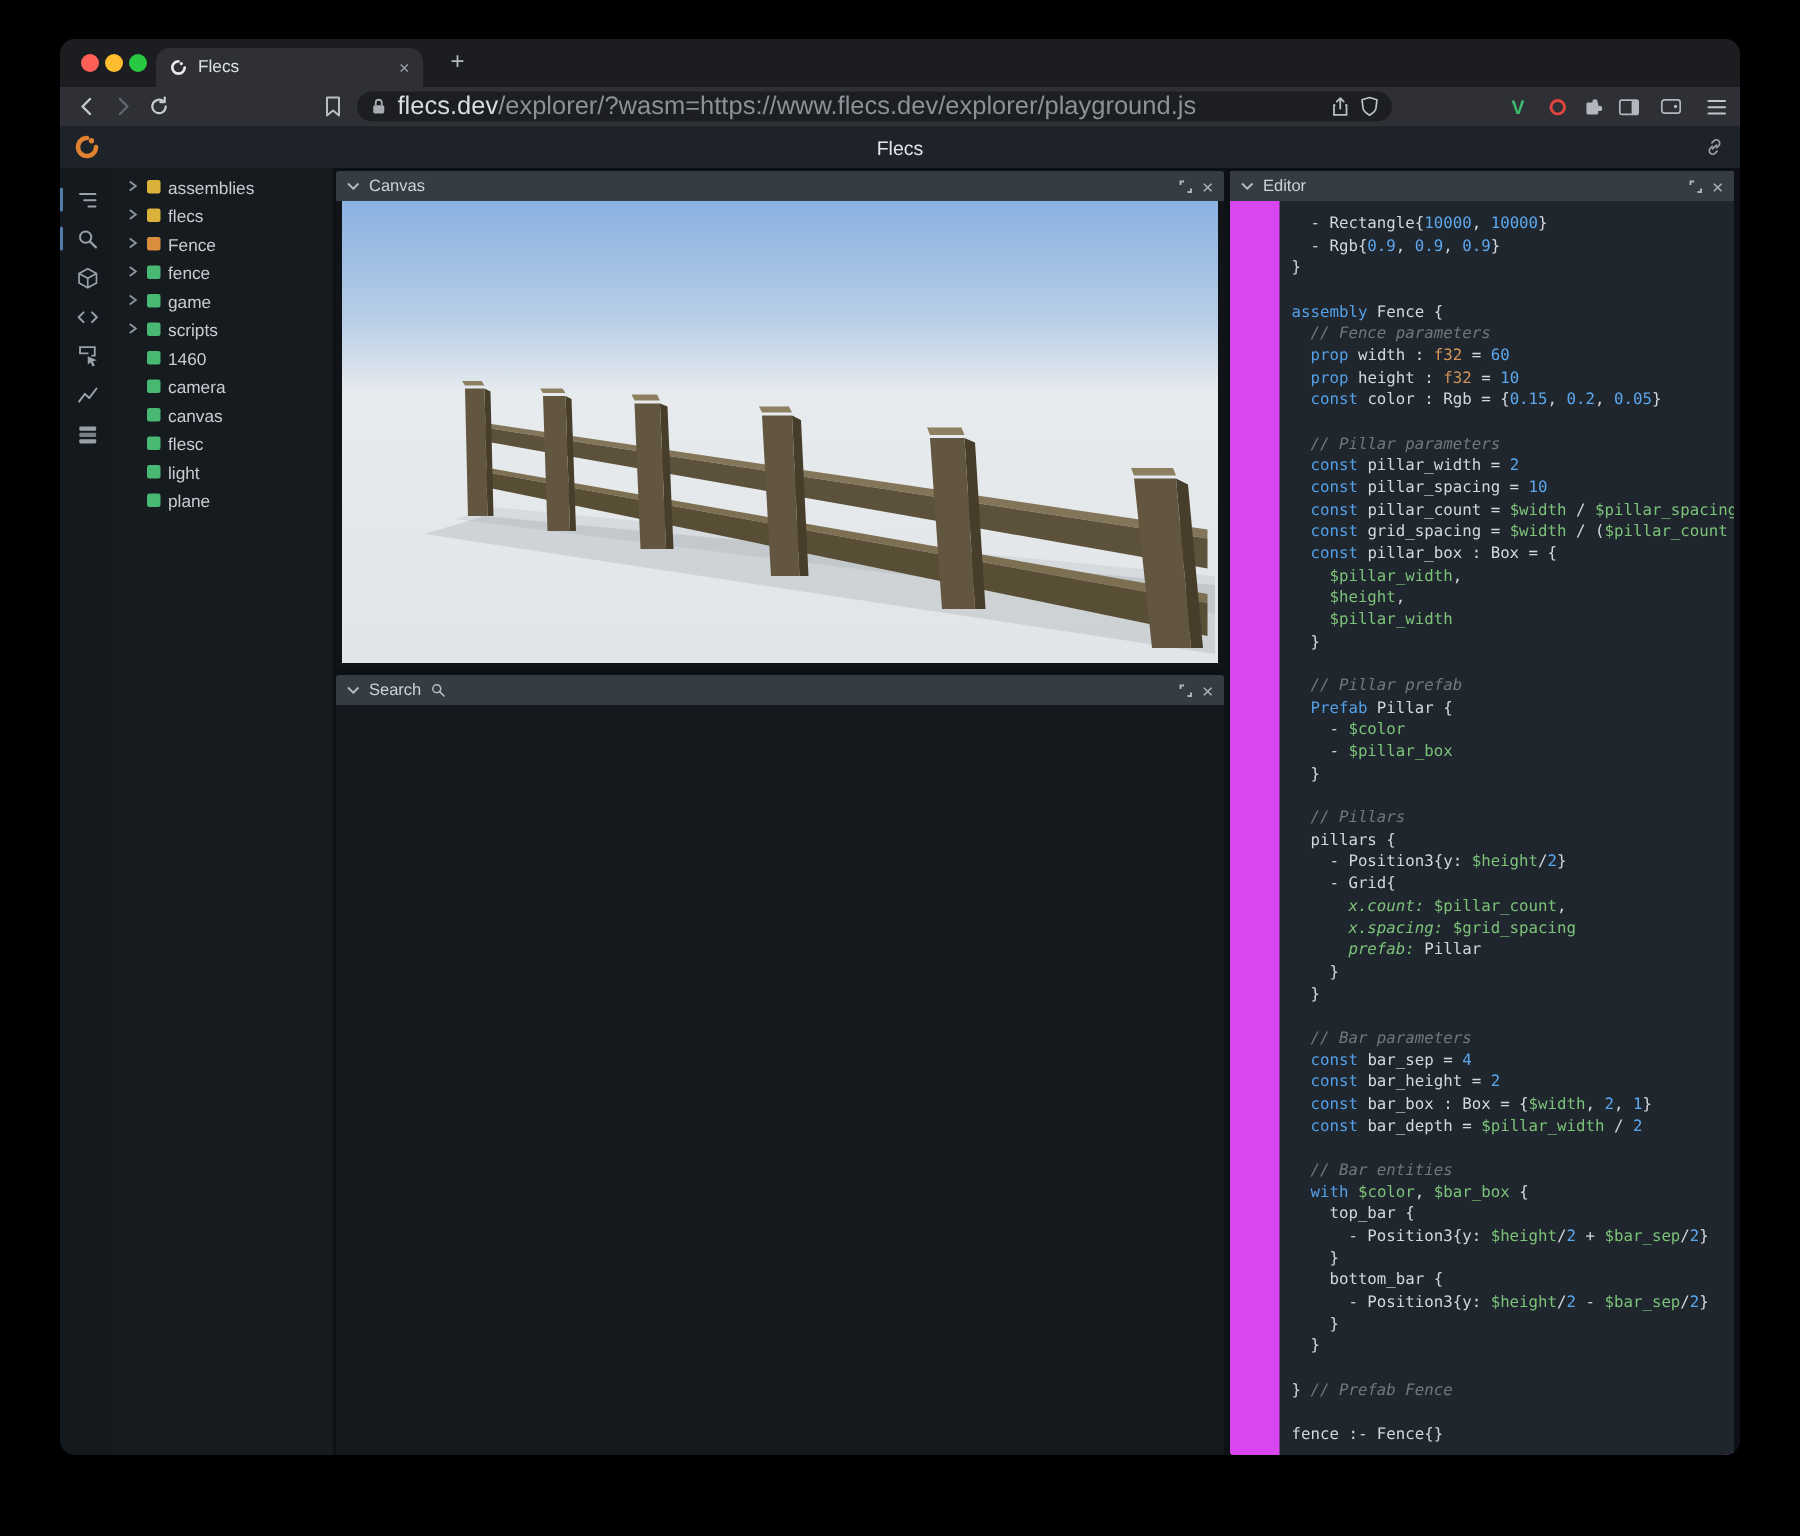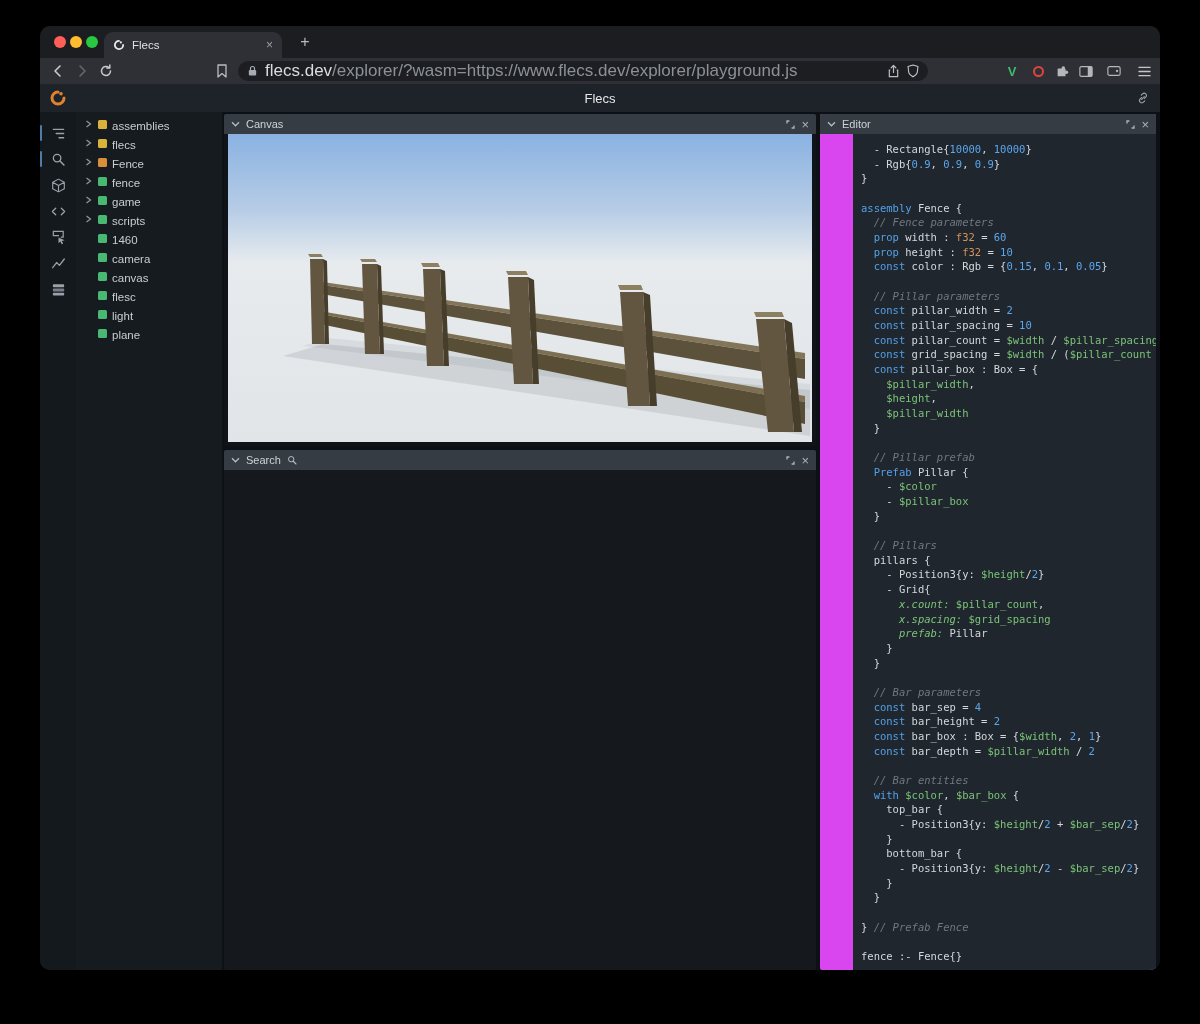--- a/index.html
+++ b/index.html
@@ -420,21 +420,21 @@
         </div>
         <div class="editor-body">
             <div class="code-line"><span class="tok-p">  - Rectangle{</span><span class="tok-n">10000</span><span class="tok-p">, </span><span class="tok-n">10000</span><span class="tok-p">}</span></div>
             <div class="code-line"><span class="tok-p">  - Rgb{</span><span class="tok-n">0.9</span><span class="tok-p">, </span><span class="tok-n">0.9</span><span class="tok-p">, </span><span class="tok-n">0.9</span><span class="tok-p">}</span></div>
             <div class="code-line"><span class="tok-p">}</span></div>
             <div class="code-line">&nbsp;</div>
             <div class="code-line"><span class="tok-k">assembly</span><span class="tok-p"> Fence {</span></div>
             <div class="code-line"><span class="tok-c">  // Fence parameters</span></div>
             <div class="code-line"><span class="tok-p">  </span><span class="tok-k">prop</span><span class="tok-p"> width : </span><span class="tok-t">f32</span><span class="tok-p"> = </span><span class="tok-n">60</span></div>
             <div class="code-line"><span class="tok-p">  </span><span class="tok-k">prop</span><span class="tok-p"> height : </span><span class="tok-t">f32</span><span class="tok-p"> = </span><span class="tok-n">10</span></div>
-            <div class="code-line"><span class="tok-p">  </span><span class="tok-k">const</span><span class="tok-p"> color : Rgb = {</span><span class="tok-n">0.15</span><span class="tok-p">, </span><span class="tok-n">0.1</span><span class="tok-p">, </span><span class="tok-n">0.05</span><span class="tok-p">}</span></div>
+            <div class="code-line"><span class="tok-p">  </span><span class="tok-k">const</span><span class="tok-p"> color : Rgb = {</span><span class="tok-n">0.15</span><span class="tok-p">, </span><span class="tok-n">0.2</span><span class="tok-p">, </span><span class="tok-n">0.05</span><span class="tok-p">}</span></div>
             <div class="code-line">&nbsp;</div>
             <div class="code-line"><span class="tok-c">  // Pillar parameters</span></div>
             <div class="code-line"><span class="tok-p">  </span><span class="tok-k">const</span><span class="tok-p"> pillar_width = </span><span class="tok-n">2</span></div>
             <div class="code-line"><span class="tok-p">  </span><span class="tok-k">const</span><span class="tok-p"> pillar_spacing = </span><span class="tok-n">10</span></div>
             <div class="code-line"><span class="tok-p">  </span><span class="tok-k">const</span><span class="tok-p"> pillar_count = </span><span class="tok-v">$width</span><span class="tok-p"> / </span><span class="tok-v">$pillar_spacing</span></div>
             <div class="code-line"><span class="tok-p">  </span><span class="tok-k">const</span><span class="tok-p"> grid_spacing = </span><span class="tok-v">$width</span><span class="tok-p"> / (</span><span class="tok-v">$pillar_count</span><span class="tok-p"> - </span><span class="tok-n">1</span><span class="tok-p">)</span></div>
             <div class="code-line"><span class="tok-p">  </span><span class="tok-k">const</span><span class="tok-p"> pillar_box : Box = {</span></div>
             <div class="code-line"><span class="tok-p">    </span><span class="tok-v">$pillar_width</span><span class="tok-p">,</span></div>
             <div class="code-line"><span class="tok-p">    </span><span class="tok-v">$height</span><span class="tok-p">,</span></div>
             <div class="code-line"><span class="tok-p">    </span><span class="tok-v">$pillar_width</span></div>

